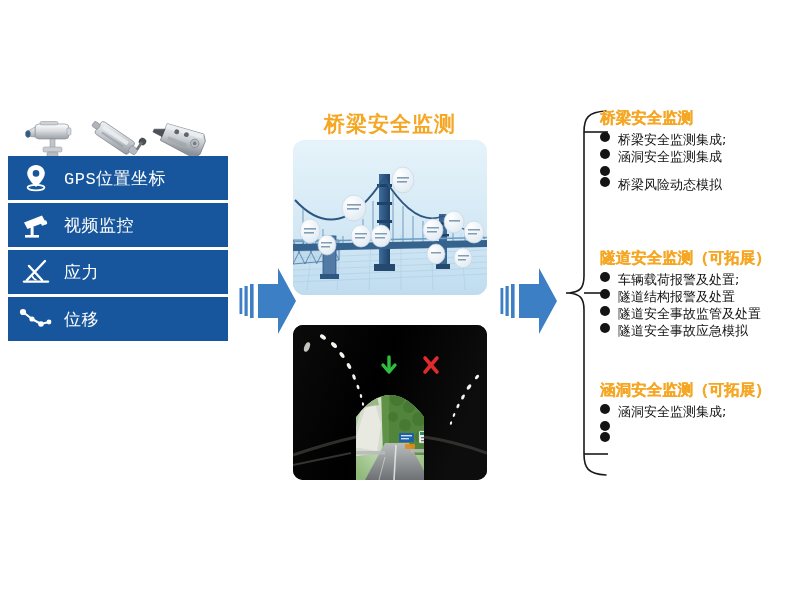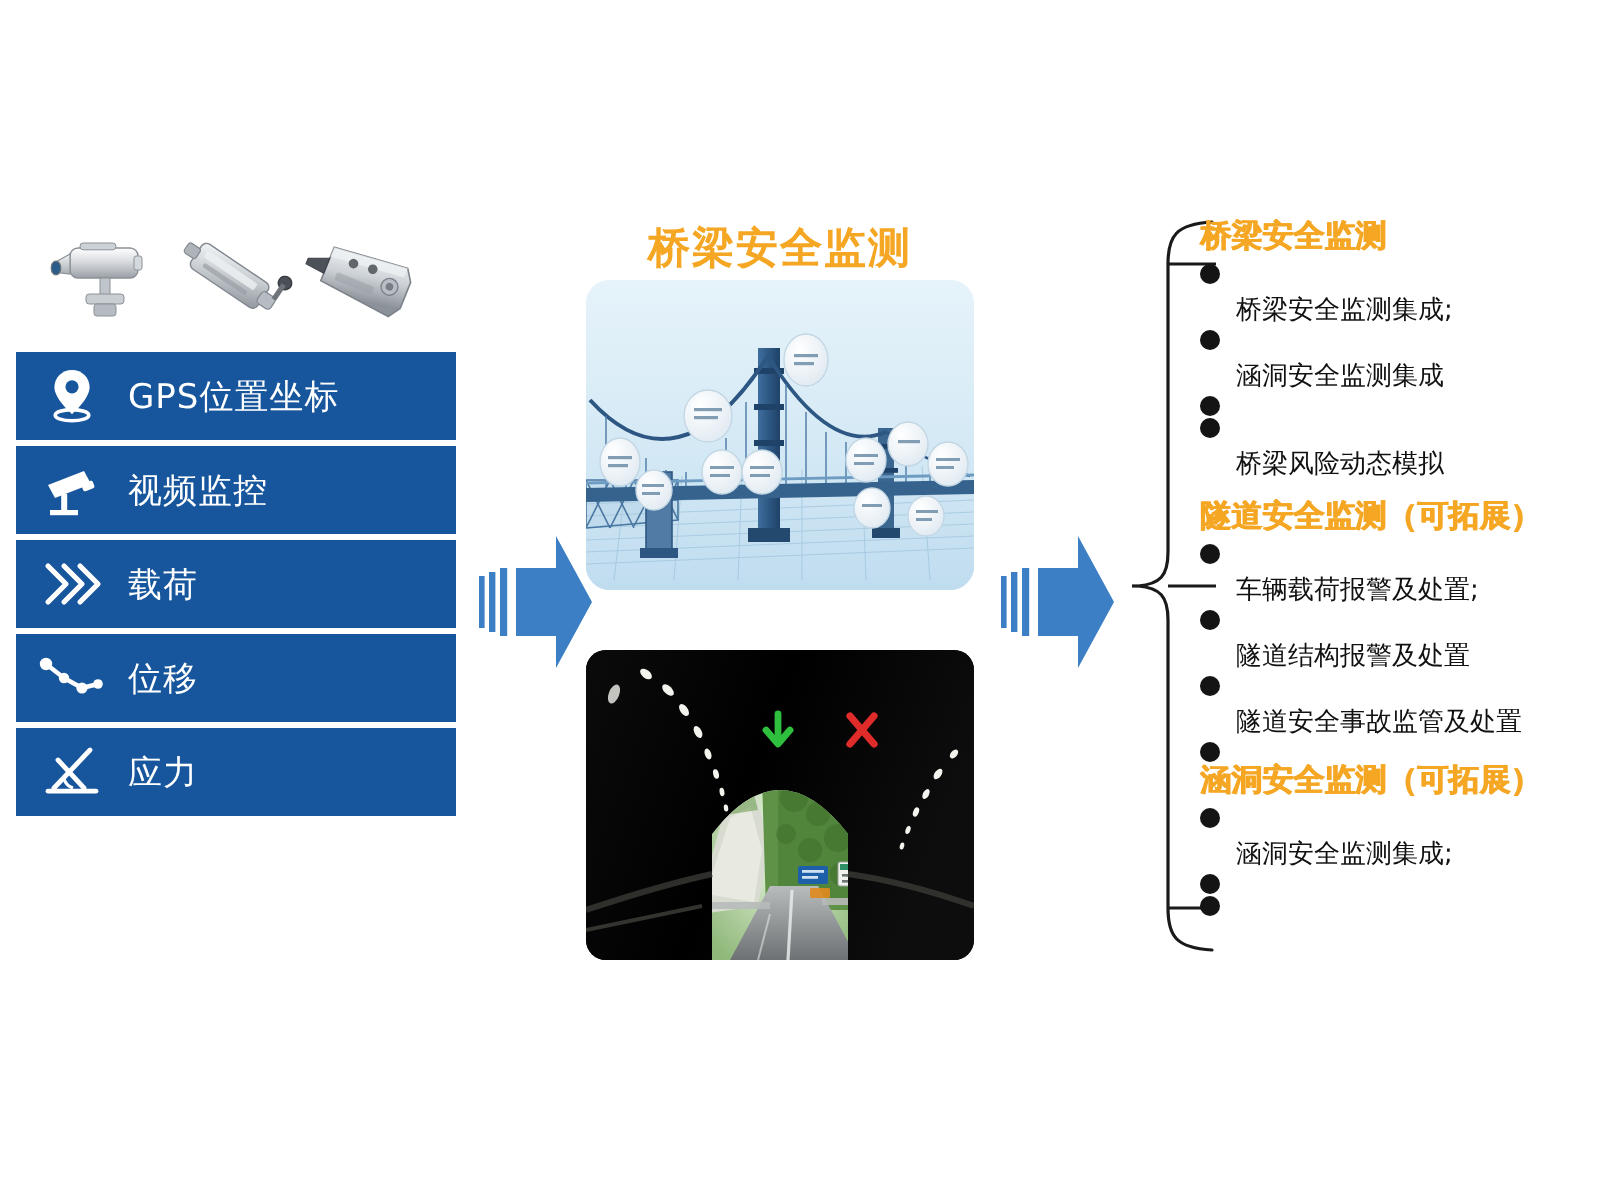--- a/index.html
+++ b/index.html
@@ -11,21 +11,21 @@
     position:relative;
   }
   #stage{position:absolute;left:0;top:0;width:800px;height:600px;}
 
   
   .sensor-row{position:absolute;left:14px;top:112px;width:200px;height:56px;}
   .sensor{position:absolute;}
   .sensor svg{display:block;}
 
   
-  .bars{position:absolute;left:8px;top:176px;width:220px;}
+  .bars{position:absolute;left:8px;top:156px;width:220px;font-family:Liberation Mono, monospace;}
   .bar{
     position:relative;
     height:44px;
     background:#17569c;
     margin-bottom:3px;
     display:flex;align-items:center;
     box-sizing:border-box;
   }
   .bar .bico{
     width:56px;min-width:56px;height:44px;
@@ -85,21 +85,21 @@
     white-space:nowrap;
   }
   .blk li .dot{
     width:16px;min-width:16px;
     display:flex;align-items:center;justify-content:flex-start;
     padding-top:1px;
   }
   .blk li .dot span{
     display:block;width:10px;height:10px;border-radius:50%;background:#141414;
   }
-  .blk li .txt{padding-left:2px;margin-top:16px;}
+  .blk li .txt{padding-left:2px;}
 </style>
 </head>
 <body>
 
 <div id="stage">
 
   <div class="sensor-row">
 
     <div class="sensor" style="left:8px;top:4px;">
       <svg width="62" height="48" viewBox="0 0 62 48">
@@ -188,54 +188,44 @@
           <path d="M3 11.5 L21 4.5 L24.5 11 L6.5 18 Z" fill="#ffffff"></path>
           <rect x="20" y="10" width="6" height="4" rx="1" transform="rotate(-21 23 12)" fill="#ffffff"></rect>
           <rect x="9.6" y="16" width="3" height="9" fill="#ffffff"></rect>
           <rect x="4" y="24" width="14" height="2.6" fill="#ffffff"></rect>
         </svg>
       </div>
       <div class="blabel">视频监控</div>
     </div>
 
 
+
     <div class="bar">
       <div class="bico">
-        <svg width="32" height="26" viewBox="0 0 32 26">
-          <path d="M4 4 L13 13 L4 22" fill="none" stroke="#ffffff" stroke-width="2.6" stroke-linecap="round" stroke-linejoin="round"></path>
-          <path d="M12 4 L21 13 L12 22" fill="none" stroke="#ffffff" stroke-width="2.6" stroke-linecap="round" stroke-linejoin="round"></path>
-          <path d="M20 4 L29 13 L20 22" fill="none" stroke="#ffffff" stroke-width="2.6" stroke-linecap="round" stroke-linejoin="round"></path>
+        <svg width="32" height="28" viewBox="0 0 32 28">
+          <path d="M25 3 L7 22" fill="none" stroke="#ffffff" stroke-width="2.4" stroke-linecap="round"></path>
+          <path d="M9 8 L22 22" fill="none" stroke="#ffffff" stroke-width="2.4" stroke-linecap="round"></path>
+          <path d="M4 23.6 L28 23.6" fill="none" stroke="#ffffff" stroke-width="2.4" stroke-linecap="round"></path>
+          <path d="M12 17.5 A7 7 0 0 0 16.5 22" fill="none" stroke="#ffffff" stroke-width="1.6"></path>
         </svg>
       </div>
-      <div class="blabel">载荷</div>
+      <div class="blabel">应力</div>
     </div>
 
     <div class="bar">
       <div class="bico">
         <svg width="34" height="24" viewBox="0 0 34 24">
           <path d="M4 5 L13 12 L22 17 L30 15" fill="none" stroke="#ffffff" stroke-width="2.2" stroke-linecap="round" stroke-linejoin="round"></path>
           <circle cx="4" cy="5" r="3.1" fill="#ffffff"></circle>
           <circle cx="13" cy="12" r="2.6" fill="#ffffff"></circle>
           <circle cx="22" cy="17" r="2.8" fill="#ffffff"></circle>
           <circle cx="30" cy="15" r="2.4" fill="#ffffff"></circle>
         </svg>
       </div>
       <div class="blabel">位移</div>
-    </div>
-
-    <div class="bar">
-      <div class="bico">
-        <svg width="32" height="28" viewBox="0 0 32 28">
-          <path d="M25 3 L7 22" fill="none" stroke="#ffffff" stroke-width="2.4" stroke-linecap="round"></path>
-          <path d="M9 8 L22 22" fill="none" stroke="#ffffff" stroke-width="2.4" stroke-linecap="round"></path>
-          <path d="M4 23.6 L28 23.6" fill="none" stroke="#ffffff" stroke-width="2.4" stroke-linecap="round"></path>
-          <path d="M12 17.5 A7 7 0 0 0 16.5 22" fill="none" stroke="#ffffff" stroke-width="1.6"></path>
-        </svg>
-      </div>
-      <div class="blabel">应力</div>
     </div>
   </div>
 
   <div class="center-title">桥梁安全监测</div>
 
   <div class="bridge-card">
     <svg width="194" height="155" viewBox="0 0 194 155">
       <defs>
         <linearGradient id="sky" x1="0" y1="0" x2="0" y2="1">
           <stop offset="0" stop-color="#e6f3fa"></stop>
@@ -533,20 +523,21 @@
         <li>
           <span class="dot">
               <span></span>
             </span>
           <span class="txt">隧道安全事故监管及处置</span>
         </li>
         <li>
           <span class="dot">
               <span></span>
             </span>
+          <span class="txt">隧道安全事故应急模拟</span>
         </li>
       </ul>
     </div>
 
     <div class="blk" style="top:272px;">
       <div class="blk-title">涵洞安全监测（可拓展）</div>
       <ul>
         <li>
           <span class="dot">
               <span></span>

